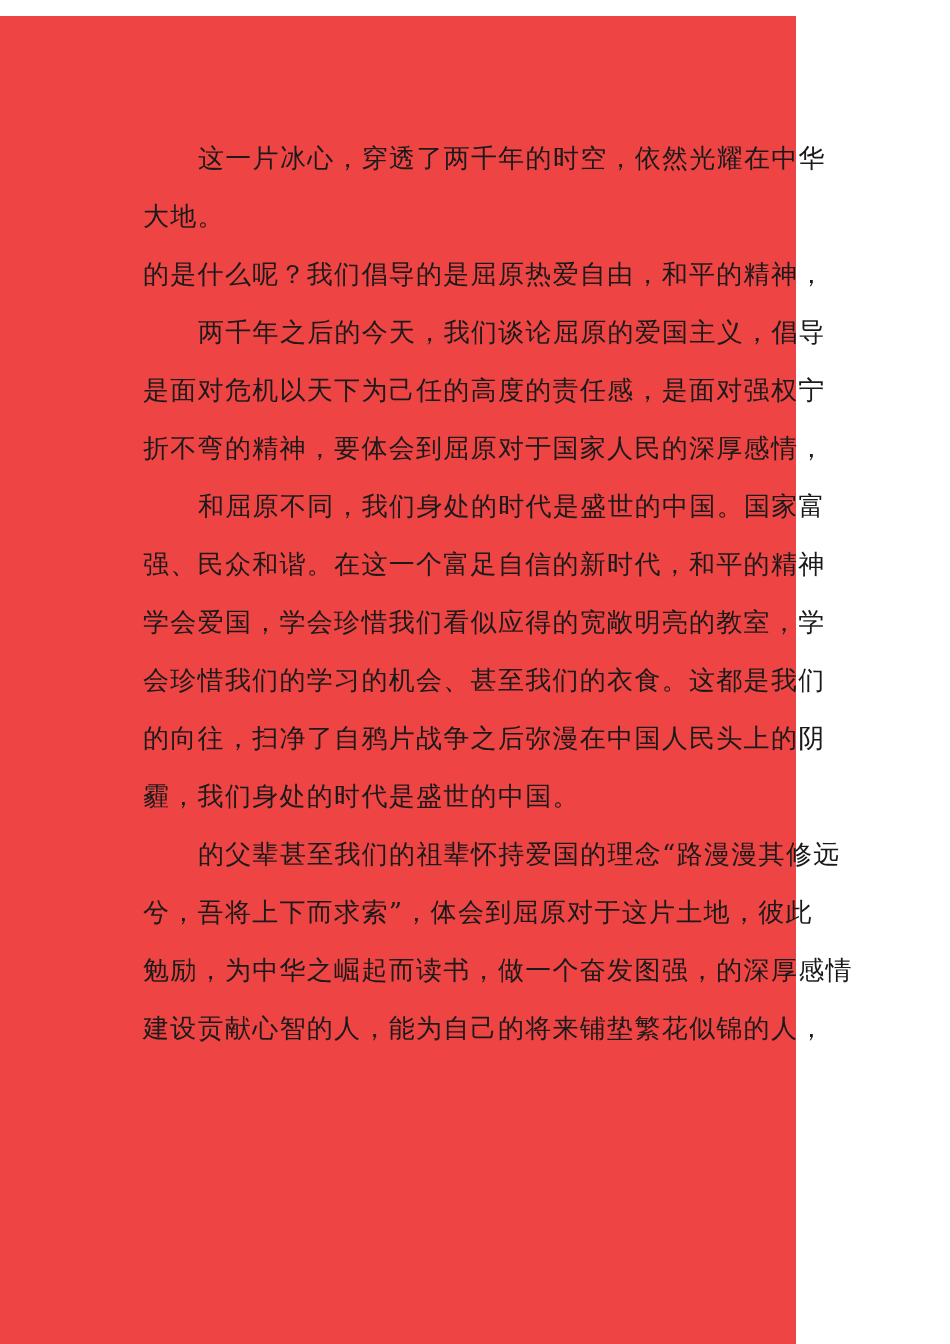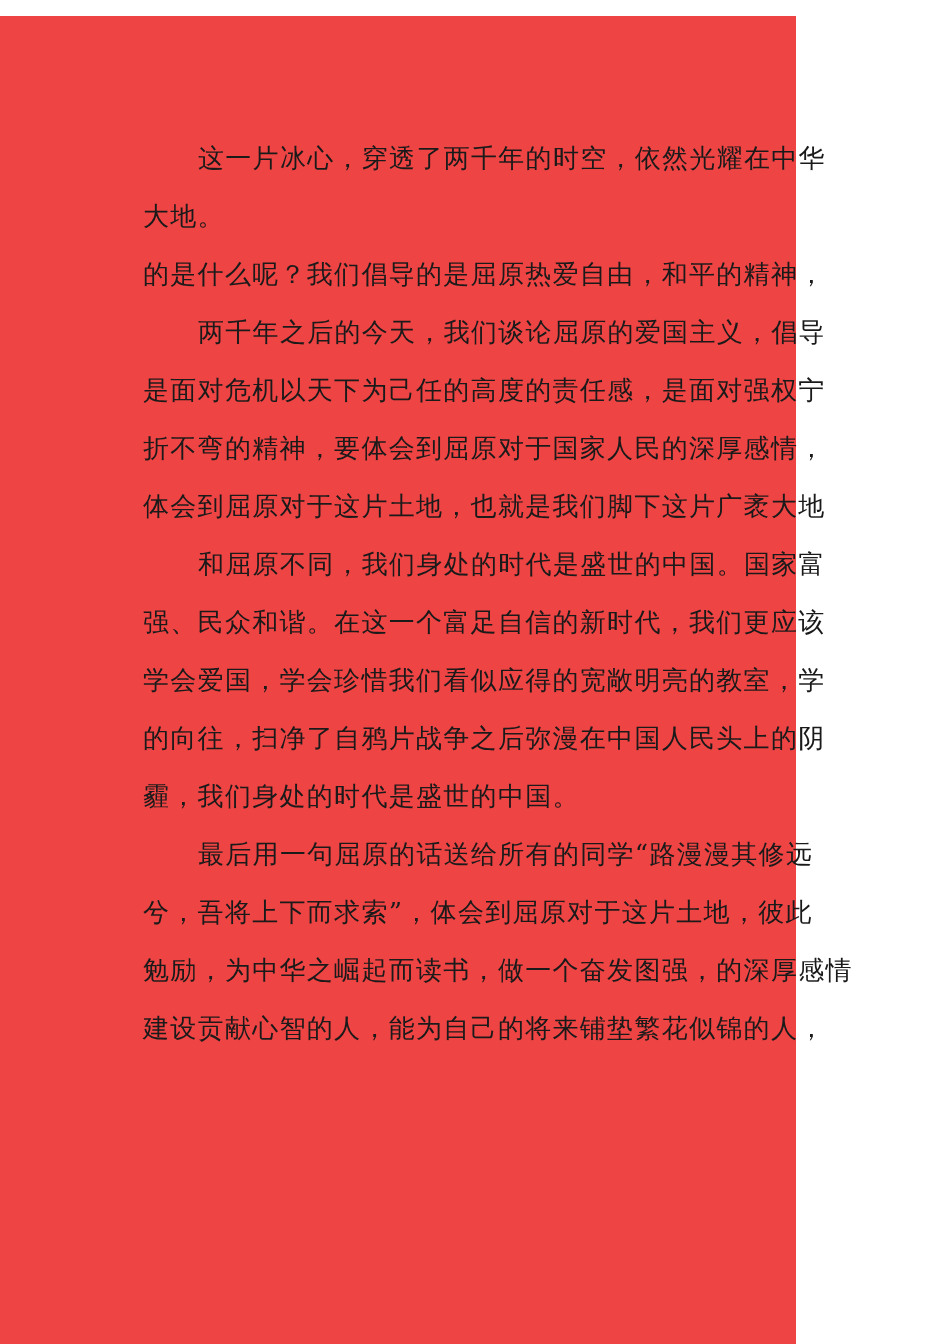--- a/index.html
+++ b/index.html
@@ -29,32 +29,32 @@
     <div class="paragraph">
       <div class="line indent">这一片冰心，穿透了两千年的时空，依然光耀在中华</div>
       <div class="line">大地。</div>
     </div>
 
     <div class="paragraph">
       <div class="line">的是什么呢？我们倡导的是屈原热爱自由，和平的精神，</div>
       <div class="line indent">两千年之后的今天，我们谈论屈原的爱国主义，倡导</div>
       <div class="line">是面对危机以天下为己任的高度的责任感，是面对强权宁</div>
       <div class="line">折不弯的精神，要体会到屈原对于国家人民的深厚感情，</div>
-      <div class="line">体会到屈原对于这片土地，也就是我们脚下这片广袤大地</div>
     </div>
 
     <div class="paragraph">
       <div class="line indent">和屈原不同，我们身处的时代是盛世的中国。国家富</div>
-      <div class="line">强、民众和谐。在这一个富足自信的新时代，我们更应该</div>
+      <div class="line">强、民众和谐。在这一个富足自信的新时代，和平的精神</div>
       <div class="line">学会爱国，学会珍惜我们看似应得的宽敞明亮的教室，学</div>
+      <div class="line">会珍惜我们的学习的机会、甚至我们的衣食。这都是我们</div>
       <div class="line">的向往，扫净了自鸦片战争之后弥漫在中国人民头上的阴</div>
       <div class="line">霾，我们身处的时代是盛世的中国。</div>
     </div>
 
     <div class="paragraph">
-      <div class="line indent">最后用一句屈原的话送给所有的同学“路漫漫其修远</div>
+      <div class="line indent">的父辈甚至我们的祖辈怀持爱国的理念“路漫漫其修远</div>
       <div class="line">兮，吾将上下而求索”，体会到屈原对于这片土地，彼此</div>
       <div class="line">勉励，为中华之崛起而读书，做一个奋发图强，的深厚感情</div>
       <div class="line">建设贡献心智的人，能为自己的将来铺垫繁花似锦的人，</div>
     </div>
 
   </div>
 </div>
 
 </body></html>

